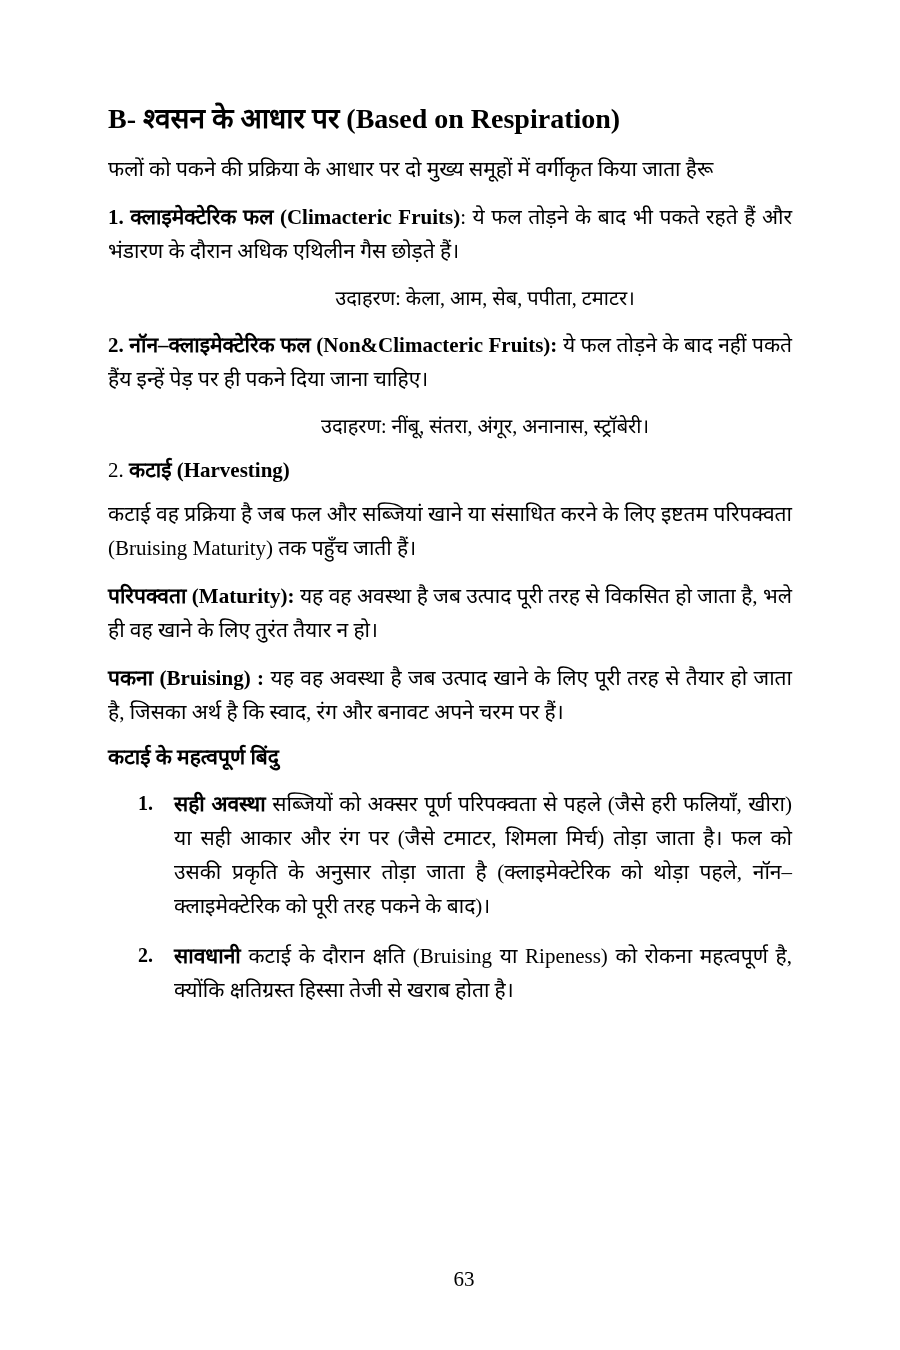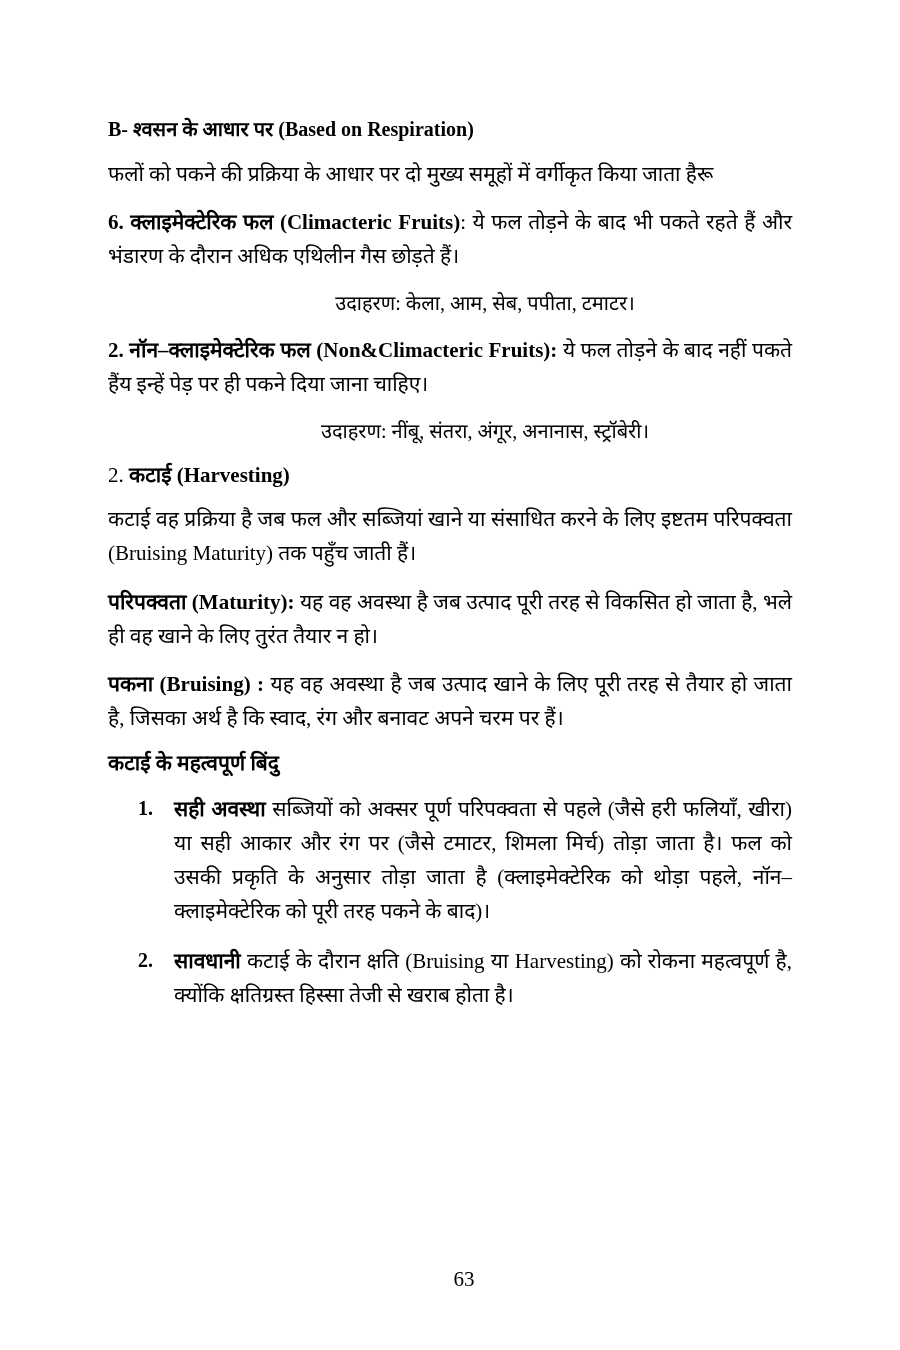--- a/index.html
+++ b/index.html
@@ -17,24 +17,24 @@
     position: relative;
     width: 900px;
     height: 1350px;
     box-sizing: border-box;
     padding: 100px 108px 40px 108px;
   }
   .content {
     width: 684px;
   }
   .heading {
-    font-size: 20px;
+    font-size: 28px;
     font-weight: bold;
     line-height: 1.35;
-    margin: 16px 0 14px 0;
+    margin: 0 0 14px 0;
   }
   .para {
     font-size: 21px;
     line-height: 1.62;
     margin: 0 0 14px 0;
     text-align: justify;
     text-justify: inter-word;
   }
   .example {
     font-size: 20px;
@@ -92,21 +92,21 @@
 <body>
 
 <div class="page">
   <div class="content">
 
     <div class="heading">B- श्वसन के आधार पर (Based on Respiration)</div>
 
     <div class="para">फलों को पकने की प्रक्रिया के आधार पर दो मुख्य समूहों में वर्गीकृत किया जाता हैरू</div>
 
     <div class="para">
-      <b>6. क्लाइमेक्टेरिक फल (Climacteric Fruits)</b><span>: ये फल तोड़ने के बाद भी पकते रहते हैं और भंडारण के दौरान अधिक एथिलीन गैस छोड़ते हैं।</span>
+      <b>1. क्लाइमेक्टेरिक फल (Climacteric Fruits)</b><span>: ये फल तोड़ने के बाद भी पकते रहते हैं और भंडारण के दौरान अधिक एथिलीन गैस छोड़ते हैं।</span>
     </div>
 
     <div class="example">उदाहरण: केला, आम, सेब, पपीता, टमाटर।</div>
 
     <div class="para">
       <b>2. नॉन–क्लाइमेक्टेरिक फल (Non&amp;Climacteric Fruits):</b><span> ये फल तोड़ने के बाद नहीं पकते हैंय इन्हें पेड़ पर ही पकने दिया जाना चाहिए।</span>
     </div>
 
     <div class="example">उदाहरण: नींबू, संतरा, अंगूर, अनानास, स्ट्रॉबेरी।</div>
 
@@ -126,20 +126,20 @@
 
     <div class="sec-head-bold">कटाई के महत्वपूर्ण बिंदु</div>
 
     <ol class="numlist">
       <li>
         <span class="marker">1.</span>
         <b>सही अवस्था</b><span> सब्जियों को अक्सर पूर्ण परिपक्वता से पहले (जैसे हरी फलियाँ, खीरा) या सही आकार और रंग पर (जैसे टमाटर, शिमला मिर्च) तोड़ा जाता है। फल को उसकी प्रकृति के अनुसार तोड़ा जाता है (क्लाइमेक्टेरिक को थोड़ा पहले, नॉन–क्लाइमेक्टेरिक को पूरी तरह पकने के बाद)।</span>
       </li>
       <li>
         <span class="marker">2.</span>
-        <b>सावधानी</b><span> कटाई के दौरान क्षति (Bruising या Harvesting) को रोकना महत्वपूर्ण है, क्योंकि क्षतिग्रस्त हिस्सा तेजी से खराब होता है।</span>
+        <b>सावधानी</b><span> कटाई के दौरान क्षति (Bruising या Ripeness) को रोकना महत्वपूर्ण है, क्योंकि क्षतिग्रस्त हिस्सा तेजी से खराब होता है।</span>
       </li>
     </ol>
 
   </div>
 
   <div class="pagenum">63</div>
 </div>
 
 </body></html>

